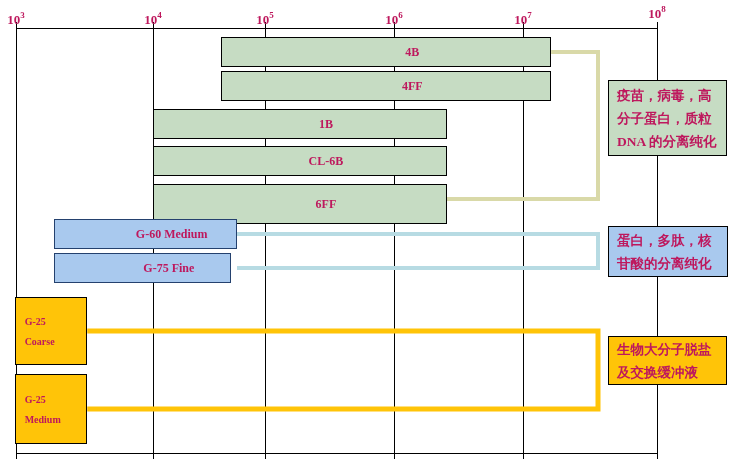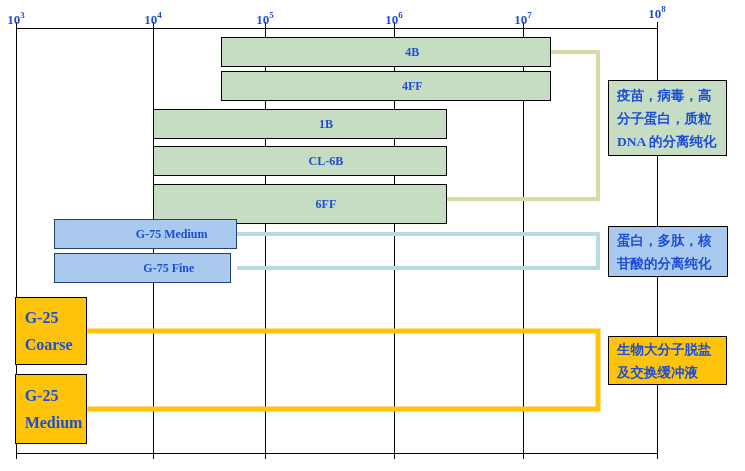--- a/index.html
+++ b/index.html
@@ -1,37 +1,37 @@
 <!DOCTYPE html>
 <html><head>
 <meta charset="utf-8">
 <style>
   html,body{margin:0;padding:0;background:#ffffff;}
   .canvas{
     position:relative;width:745px;height:471px;background:#ffffff;overflow:hidden;
-    font-family:"Liberation Serif","DejaVu Serif",serif;color:#1d4ed8;
+    font-family:"Liberation Serif","DejaVu Serif",serif;color:#be185d;
   }
   .gridline{position:absolute;width:1px;background:#000;z-index:1;}
   .hline{position:absolute;height:1.5px;background:#000;z-index:1;}
   .tick{position:absolute;width:1px;background:#000;z-index:1;}
   .tick-label{
     position:absolute;font-size:13px;font-weight:bold;z-index:2;
     text-align:center;width:40px;height:20px;line-height:20px;
   }
   .tick-label sup{font-size:9px;position:relative;top:-1px;}
   #connector-layer{position:absolute;left:0;top:0;z-index:2;}
   .bar{
     position:absolute;box-sizing:border-box;border:1.5px solid #000;
     display:flex;align-items:center;justify-content:center;z-index:3;
   }
   .bar .bar-label{
     font-weight:bold;font-size:12px;white-space:nowrap;transform:translateX(26px);
   }
   .bar.two-line{flex-direction:column;align-items:flex-start;justify-content:center;padding-left:9px;gap:9px;}
-  .bar.two-line .bar-label-line{font-weight:bold;font-size:16px;white-space:nowrap;}
+  .bar.two-line .bar-label-line{font-weight:bold;font-size:10px;white-space:nowrap;}
   .note{
     position:absolute;box-sizing:border-box;border:1.5px solid #000;z-index:4;
     display:flex;flex-direction:column;justify-content:center;padding:2px 4px 2px 8px;
   }
   .note-line{font-weight:bold;font-size:13.5px;line-height:23px;white-space:nowrap;}
 </style>
 </head>
 <body>
 
 <div class="canvas">
@@ -81,21 +81,21 @@
     <div class="bar" style="left: 153px; top: 109px; width: 293.89px; height: 30px; background: rgb(198, 220, 195); border-color: rgb(0, 0, 0);">
       <span class="bar-label">1B</span>
     </div>
     <div class="bar" style="left: 153px; top: 146px; width: 293.89px; height: 30px; background: rgb(198, 220, 195); border-color: rgb(0, 0, 0);">
       <span class="bar-label">CL-6B</span>
     </div>
     <div class="bar" style="left: 153px; top: 184px; width: 293.89px; height: 40px; background: rgb(198, 220, 195); border-color: rgb(0, 0, 0);">
       <span class="bar-label">6FF</span>
     </div>
     <div class="bar" style="left: 54.36px; top: 219px; width: 182.64px; height: 30px; background: rgb(169, 201, 238); border-color: rgb(36, 65, 110);">
-      <span class="bar-label">G-75 Medium</span>
+      <span class="bar-label">G-60 Medium</span>
     </div>
     <div class="bar" style="left: 54.36px; top: 253px; width: 177px; height: 30px; background: rgb(169, 201, 238); border-color: rgb(36, 65, 110);">
       <span class="bar-label">G-75 Fine</span>
     </div>
     <div class="bar two-line" style="left: 14.63px; top: 297px; width: 72.61px; height: 68px; background: rgb(255, 196, 8); border-color: rgb(0, 0, 0);">
       <span class="bar-label-line">G-25</span>
       <span class="bar-label-line">Coarse</span>
     </div>
     <div class="bar two-line" style="left: 14.63px; top: 374px; width: 72.61px; height: 70px; background: rgb(255, 196, 8); border-color: rgb(0, 0, 0);">
       <span class="bar-label-line">G-25</span>

